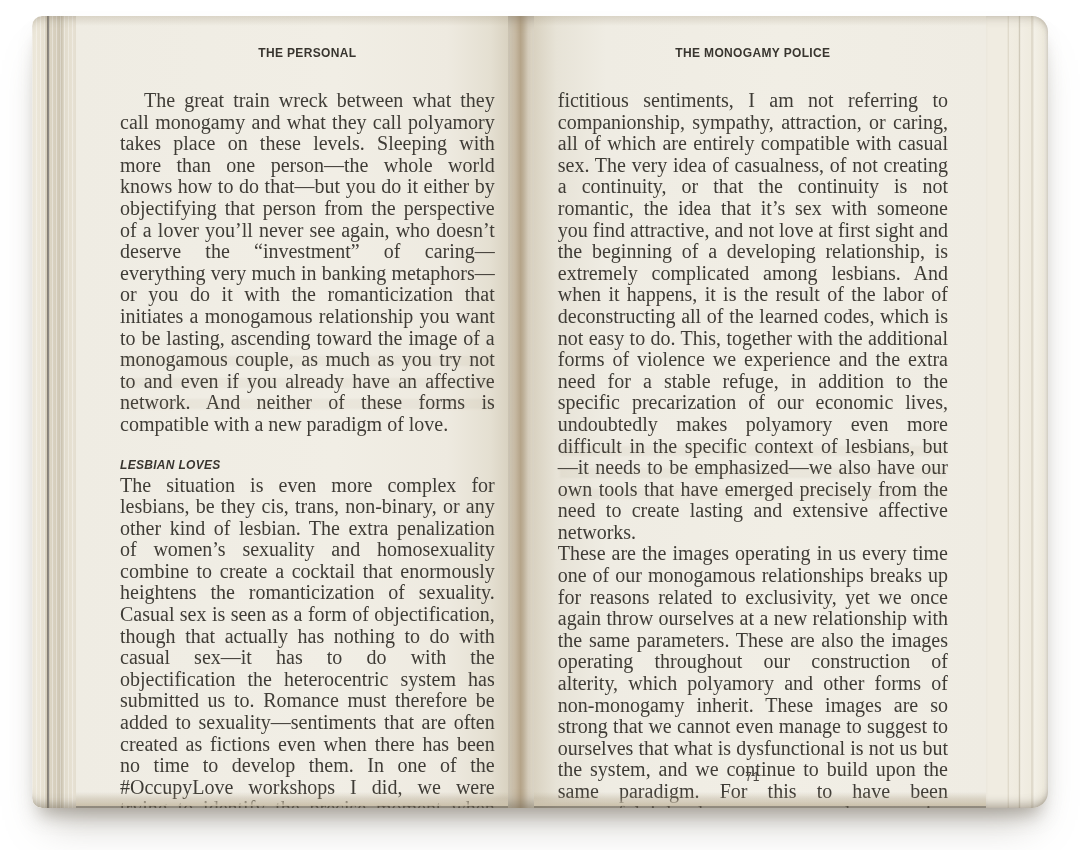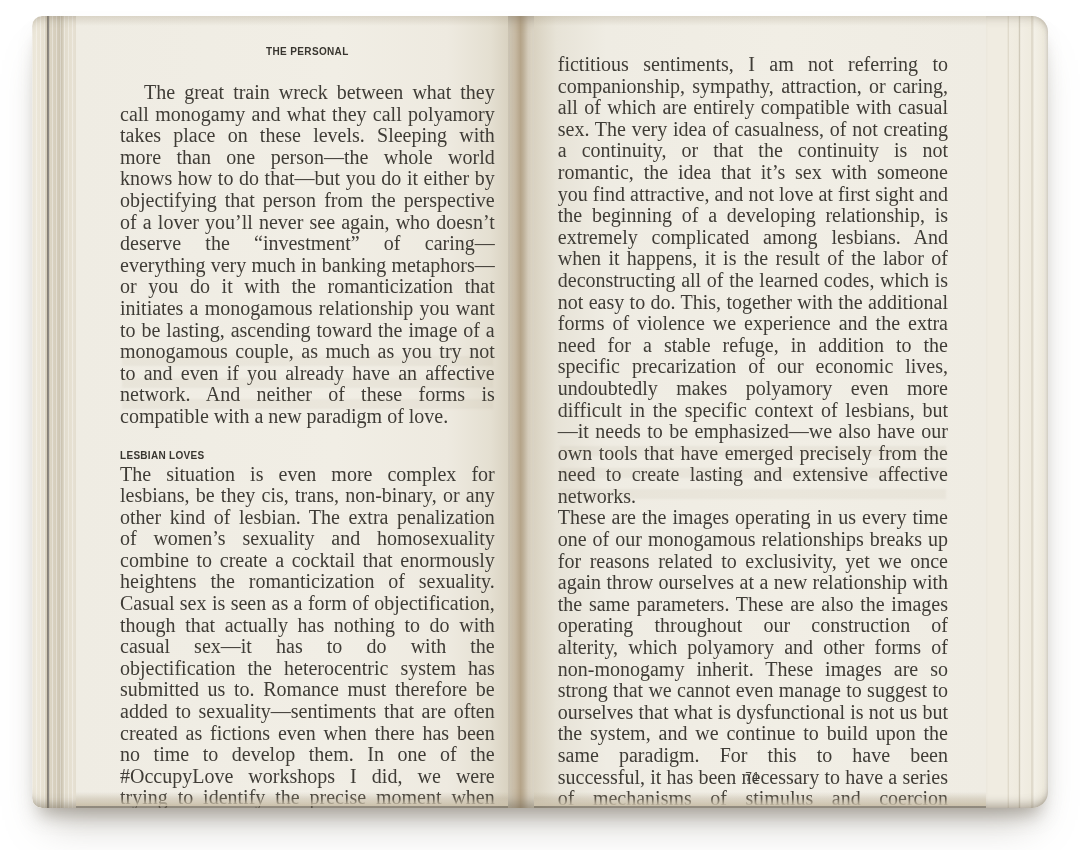--- a/index.html
+++ b/index.html
@@ -90,39 +90,40 @@
     content: ""; position: absolute; left: 0; right: 0; bottom: 0; height: 16px;
     background: linear-gradient(180deg,
       rgba(0,0,0,0) 0%, rgba(167,153,126,0.28) 45%, #cbc1ab 100%);
     border-bottom: 2px solid rgba(96,88,74,0.65);
     box-sizing: border-box;
     pointer-events: none;
   }
 
   
   .running-head {
-    height: 14px; margin-bottom: 22px;
+    height: 14px; margin-bottom: 30px;
     font-family: "Liberation Sans", sans-serif;
-    font-size: 10px; font-weight: 700; letter-spacing: 0.35px;
+    font-size: 12px; font-weight: 700; letter-spacing: 0.35px;
     color: #38352f; text-align: center;
   }
   .body-par {
     margin: 0;
     font-family: "Liberation Serif", serif;
     font-size: 20px; line-height: 21.6px;
     color: #3f3c36;
     text-align: justify;
   }
   .body-par.indent-first { text-indent: 24px; }
   .page-right .body-par.opening { margin-top: 8px; }
   .section-head {
     margin: 22px 0 3px 0;
     font-family: "Liberation Sans", sans-serif;
-    font-size: 10px; font-weight: 700; letter-spacing: 0.3px;
+    font-size: 12px; font-weight: 700; letter-spacing: 0.3px;
     color: #38352f;
+    font-style: italic;
   }
   .folio {
     position: absolute; bottom: 24px;
     font-family: "Liberation Sans", sans-serif;
     font-size: 12px; letter-spacing: 1px;
     color: #45423c; text-align: center;
   }
   .folio-left  { left: 44px; right: 13px; }
   .folio-right { left: 24px; right: 38px; }
 
@@ -148,20 +149,21 @@
       <div class="running-head">THE PERSONAL</div>
       <p class="body-par indent-first">The great train wreck between what they call monogamy and what they call polyamory takes place on these levels. Sleeping with more than one person—the whole world knows how to do that—but you do it either by objectifying that person from the perspective of a lover you’ll never see again, who doesn’t deserve the “investment” of caring—everything very much in banking metaphors—or you do it with the romanticization that initiates a monogamous relationship you want to be lasting, ascending toward the image of a monogamous couple, as much as you try not to and even if you already have an affective network. And neither of these forms is compatible with a new paradigm of love.</p>
       <h3 class="section-head">LESBIAN LOVES</h3>
       <p class="body-par">The situation is even more complex for lesbians, be they cis, trans, non-binary, or any other kind of lesbian. The extra penalization of women’s sexuality and homosexuality combine to create a cocktail that enormously heightens the romanticization of sexuality. Casual sex is seen as a form of objectification, though that actually has nothing to do with casual sex—it has to do with the objectification the heterocentric system has submitted us to. Romance must therefore be added to sexuality—sentiments that are often created as fictions even when there has been no time to develop them. In one of the #OccupyLove workshops I did, we were trying to identify the precise moment when feelings of threat or jealousy arise. The heterosexual participants identified it as the first night of sex, but the lesbians identified it as the second night: continuity. When I speak of embellishing casual sex with</p>
       <div class="ghost ghost-left"></div>
     </div>
 
     <div class="gutter"></div>
 
     <div class="page page-right">
+      <div class="running-head">THE MONOGAMY POLICE</div>
       <p class="body-par opening">fictitious sentiments, I am not referring to companionship, sympathy, attraction, or caring, all of which are entirely compatible with casual sex. The very idea of casualness, of not creating a continuity, or that the continuity is not romantic, the idea that it’s sex with someone you find attractive, and not love at first sight and the beginning of a developing relationship, is extremely complicated among lesbians. And when it happens, it is the result of the labor of deconstructing all of the learned codes, which is not easy to do. This, together with the additional forms of violence we experience and the extra need for a stable refuge, in addition to the specific precarization of our economic lives, undoubtedly makes polyamory even more difficult in the specific context of lesbians, but—it needs to be emphasized—we also have our own tools that have emerged precisely from the need to create lasting and extensive affective networks.</p>
       <p class="body-par">These are the images operating in us every time one of our monogamous relationships breaks up for reasons related to exclusivity, yet we once again throw ourselves at a new relationship with the same parameters. These are also the images operating throughout our construction of alterity, which polyamory and other forms of non-monogamy inherit. These images are so strong that we cannot even manage to suggest to ourselves that what is dysfunctional is not us but the system, and we continue to build upon the same paradigm. For this to have been successful, it has been necessary to have a series of mechanisms of stimulus and coercion operating upon our frame of reference:</p>
       <div class="ghost ghost-right"></div>
       <div class="folio folio-right">71</div>
     </div>
 
     <div class="edge edge-right"></div>
 
   </div>
 </div>

